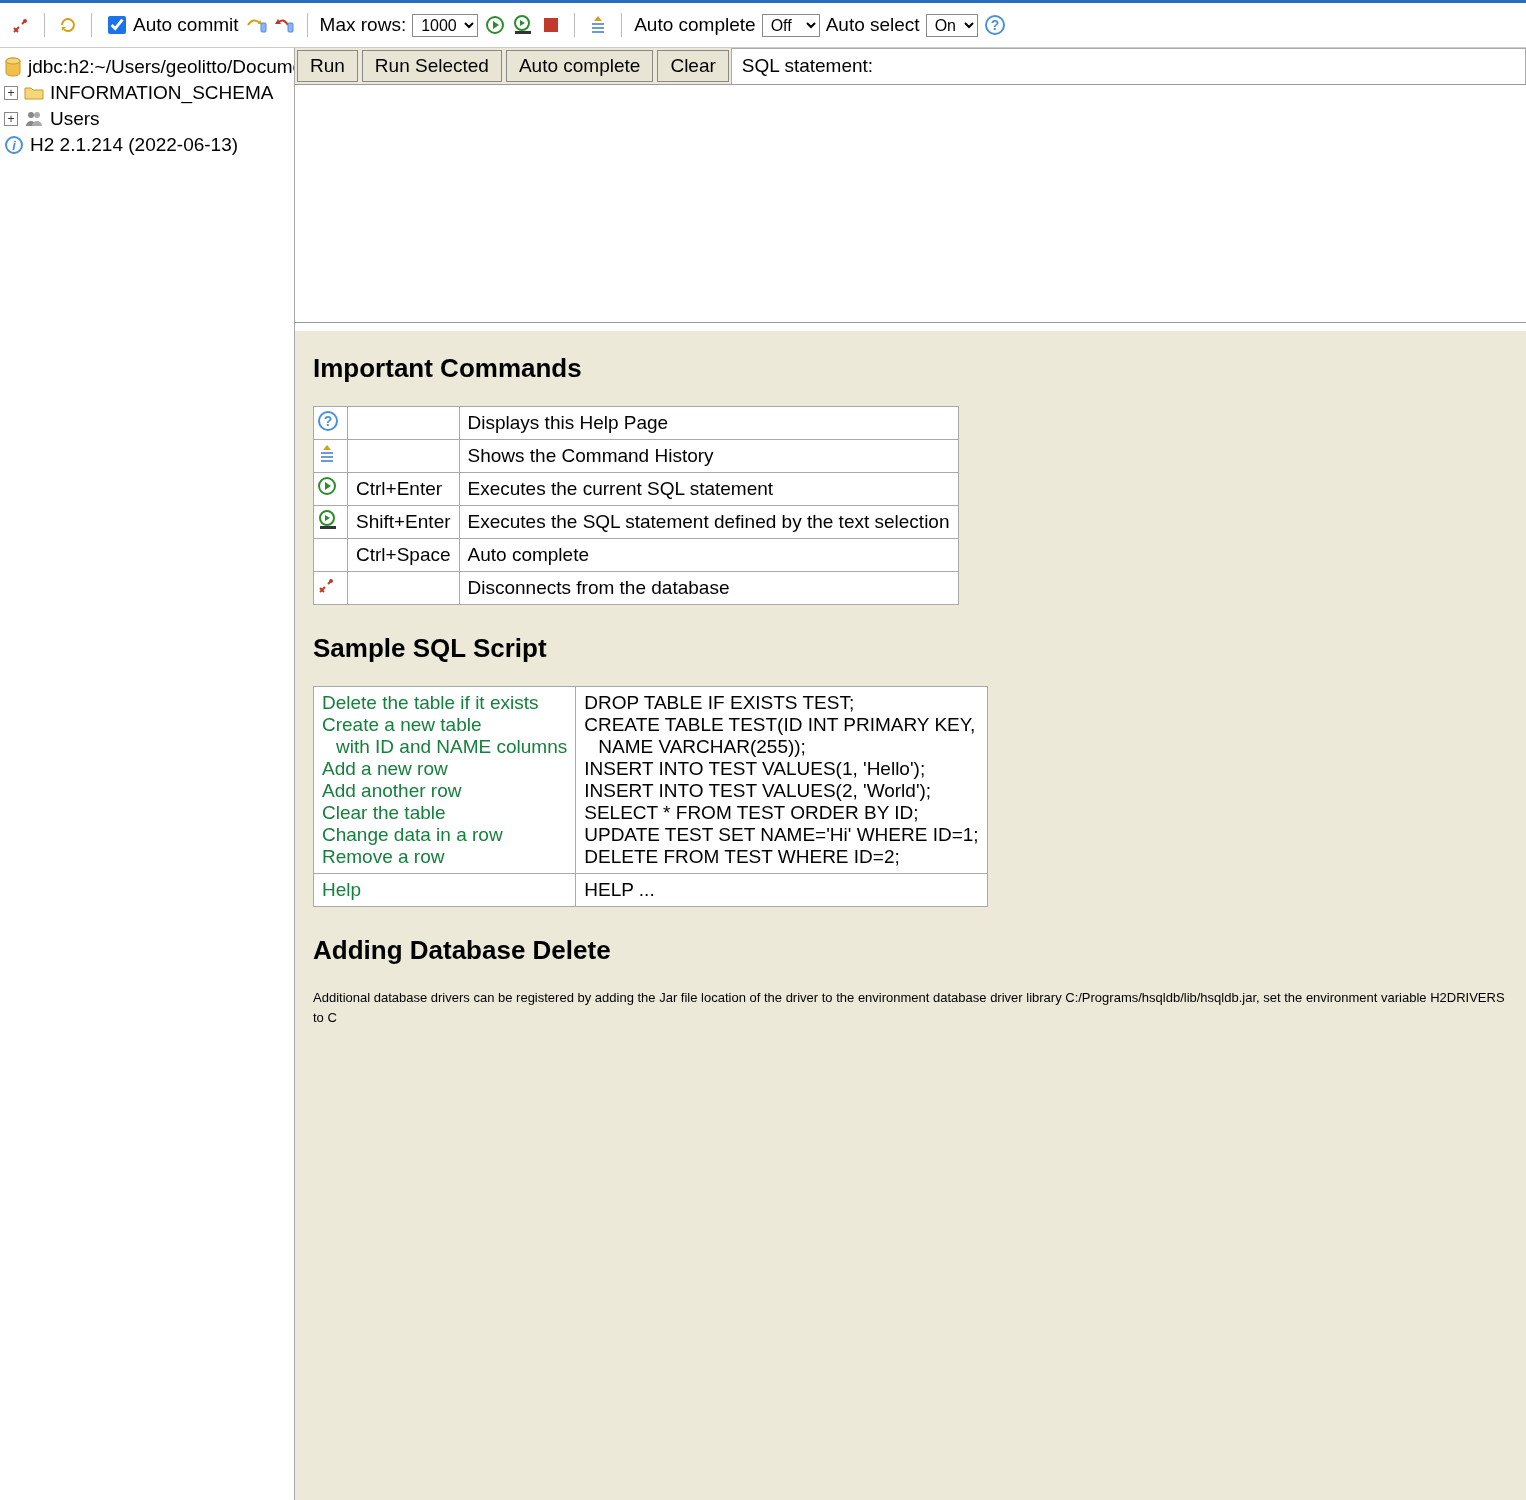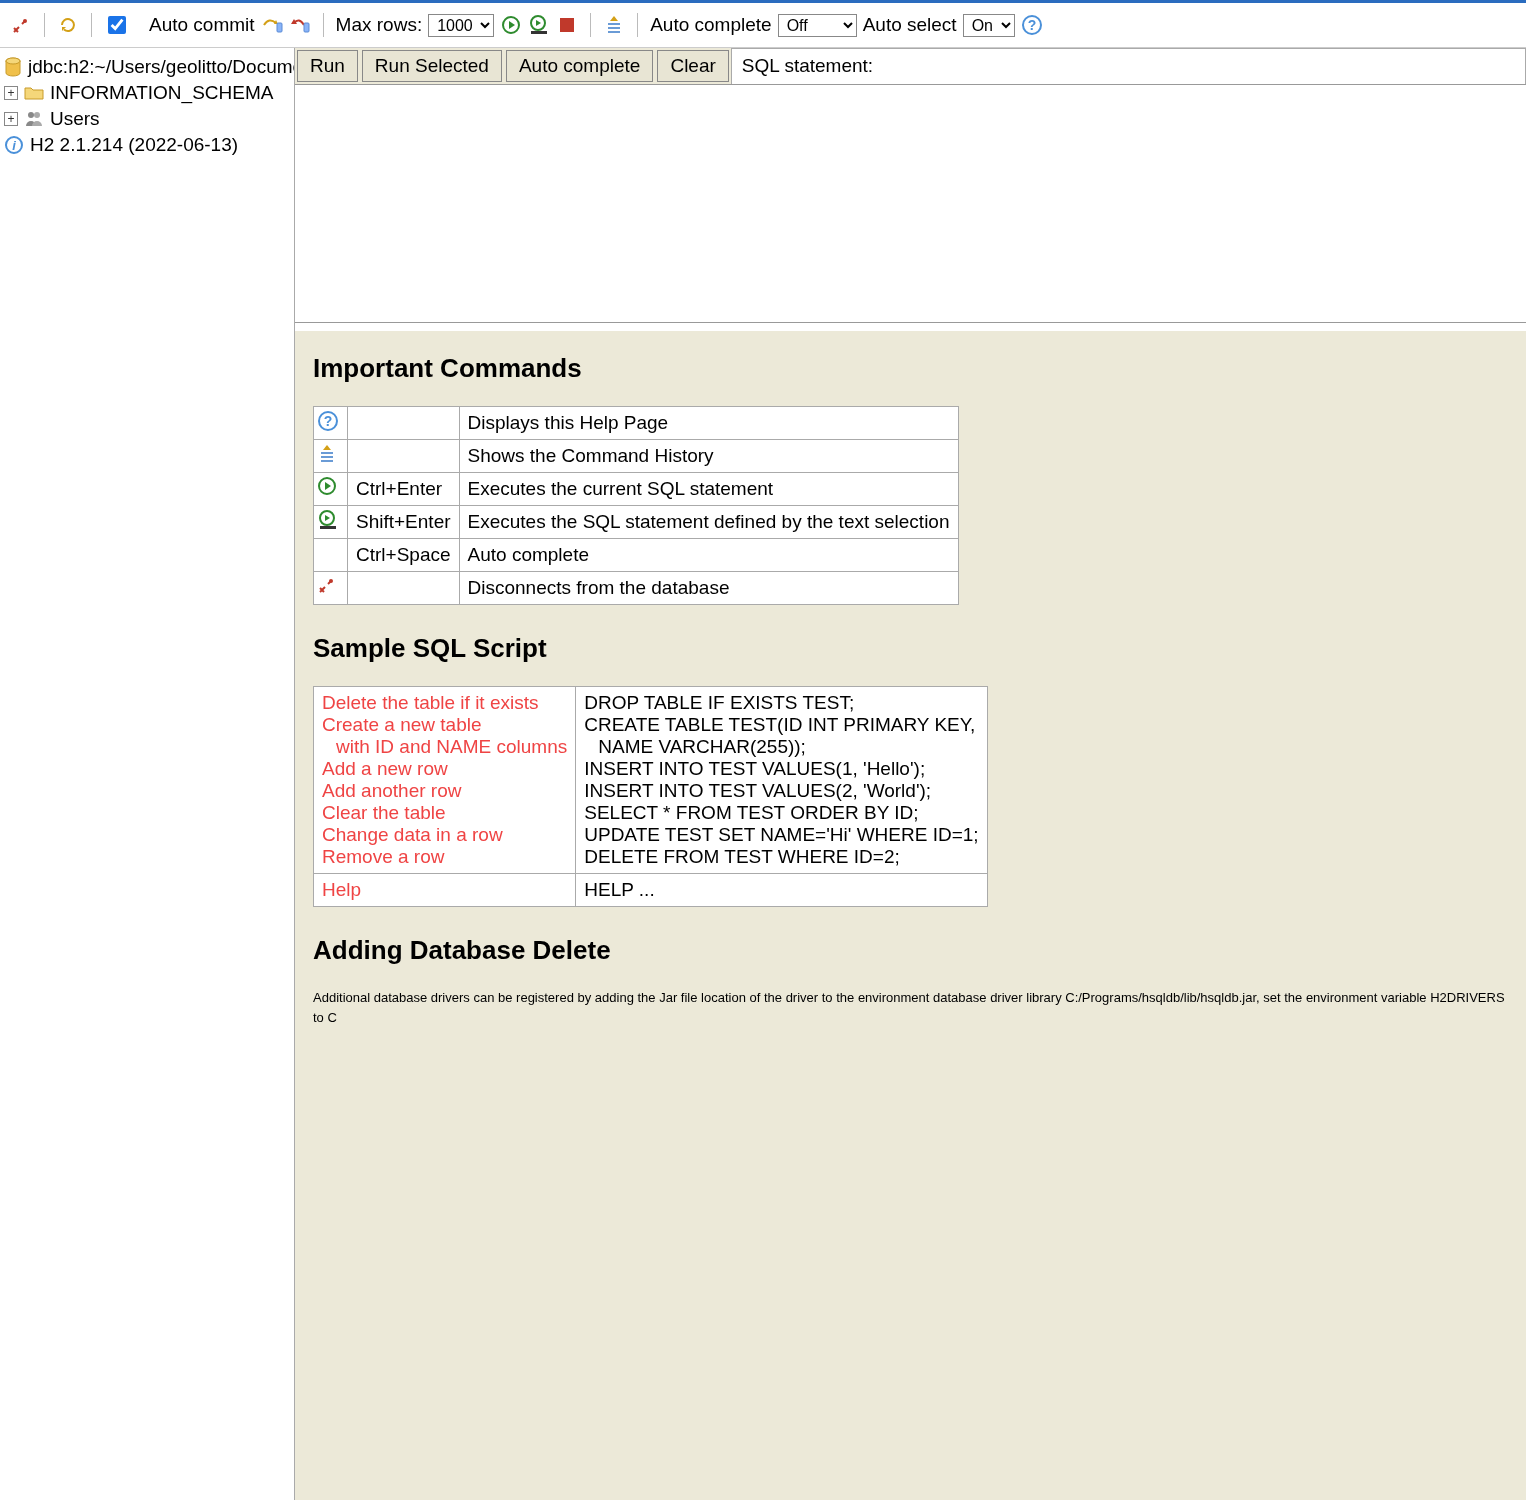--- a/index.html
+++ b/index.html
@@ -30,21 +30,21 @@
     width: 22px;
     height: 22px;
     display: inline-flex;
     align-items: center;
     justify-content: center;
     cursor: pointer;
   }
   .checkbox-wrap {
     display: inline-flex;
     align-items: center;
-    gap: 20px;
+    gap: 4px;
   }
   .checkbox-wrap input[type=checkbox] {
     width: 18px;
     height: 18px;
     accent-color: #1a73e8;
   }
   select {
     font-size: 16px;
     padding: 1px 4px;
     border: 1px solid #888;
@@ -143,21 +143,21 @@
     border: 1px solid #aaa;
     padding: 5px 8px;
     font-size: 19px;
     vertical-align: top;
   }
   table.cmd-table td.icon-cell {
     width: 34px;
     text-align: center;
     padding: 3px;
   }
-  .link { color: #ef4444; cursor: pointer; }
+  .link { color: #15803d; cursor: pointer; }
   .indent { padding-left: 14px; display: block; }
   .drivers-p { font-size: 13px; line-height: 1.55; }
   svg { display: block; }
 </style>
 </head>
 <body>
 
 <div class="toolbar">
   <span class="tb-icon">
     <svg width="20" height="20" viewBox="0 0 20 20">
@@ -219,21 +219,21 @@
   <span class="tb-icon">
     <svg width="20" height="22" viewBox="0 0 20 22">
         <path d="M10 2 L6 7 L14 7 Z" fill="#d4a017"></path>
         <rect x="4" y="9" width="12" height="2" fill="#6a9bd6"></rect>
         <rect x="4" y="13" width="12" height="2" fill="#6a9bd6"></rect>
         <rect x="4" y="17" width="12" height="2" fill="#6a9bd6"></rect>
       </svg>
   </span>
   <span class="sep"></span>
   <span>Auto complete</span>
-  <select style="width:79px">
+  <select style="width:58px">
     <option>Off</option>
   </select>
   <span>Auto select</span>
   <select>
     <option>On</option>
   </select>
   <span class="tb-icon">
     <svg width="22" height="22" viewBox="0 0 22 22">
         <circle cx="11" cy="11" r="9" fill="#fff" stroke="#4a90d9" stroke-width="2"></circle>
         <text x="11" y="16" text-anchor="middle" font-size="14" font-weight="bold" fill="#4a90d9">?</text>

